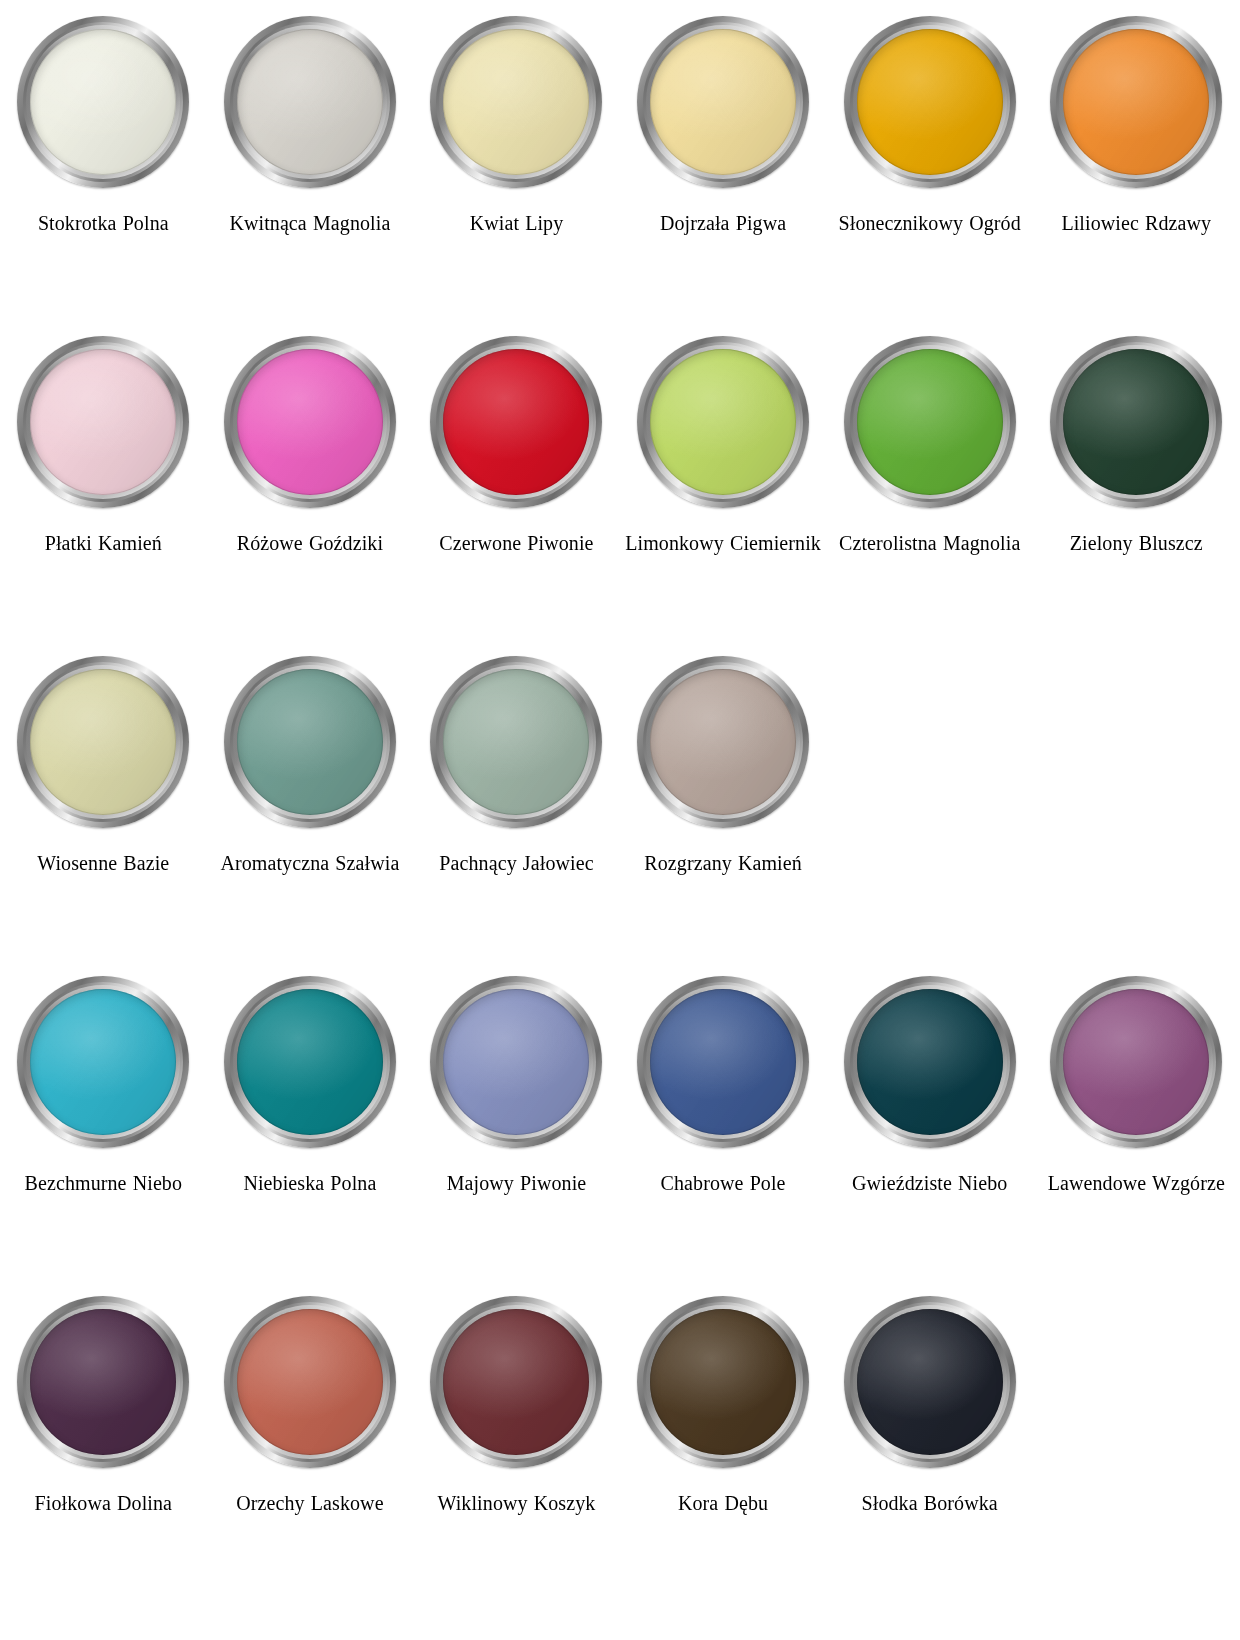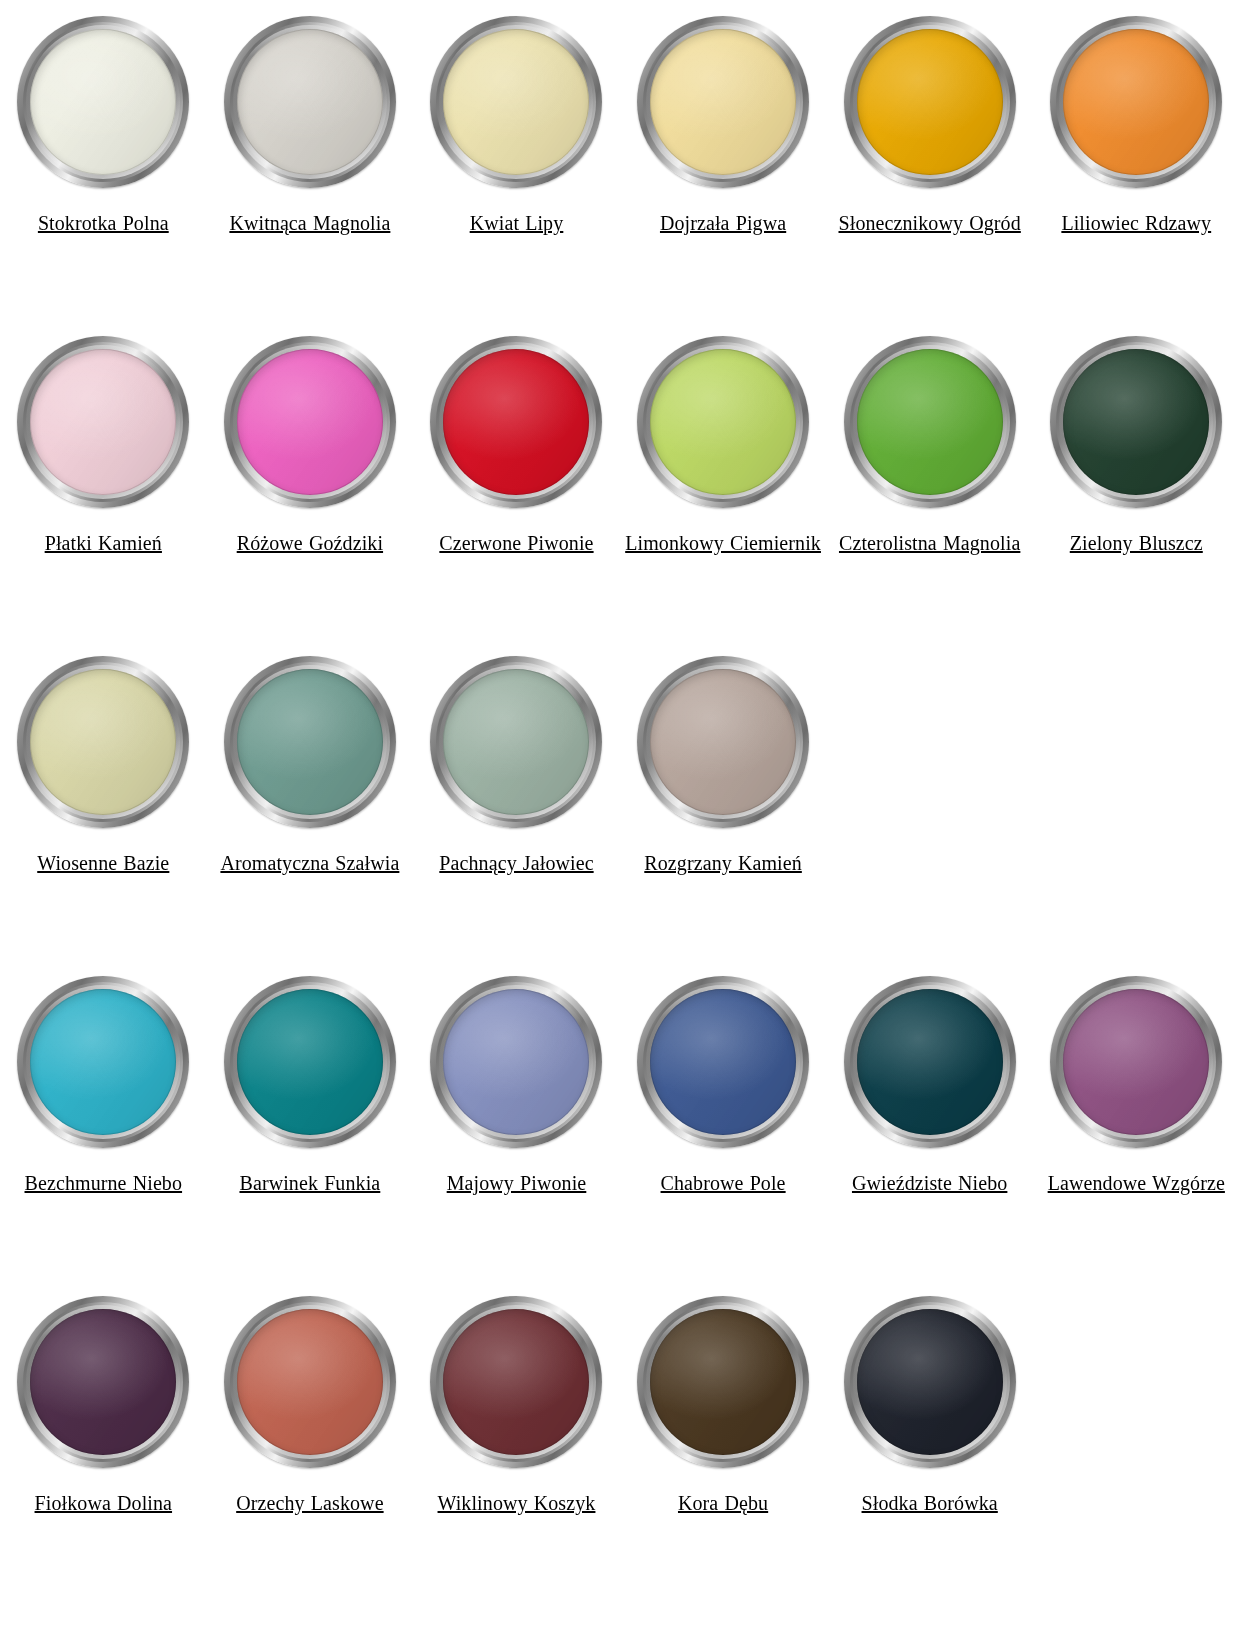--- a/index.html
+++ b/index.html
@@ -14,21 +14,20 @@
     overflow: hidden;
   }
 
   #palette-sheet {
     width: 1240px;
     height: 1536px;
     position: relative;
     background: #ffffff;
     box-sizing: border-box;
     padding: 0;
-    text-decoration: underline;
   }
 
   .swatch-row {
     display: flex;
     width: 1240px;
     height: 320px;
     align-items: flex-start;
     justify-content: flex-start;
   }
 
@@ -326,21 +325,21 @@
         </div>
         <div class="swatch-label">Bezchmurne Niebo</div>
       </div>
       <div class="swatch-cell">
         <div class="lid">
           <div class="lid-rim"></div>
           <div class="lid-groove"></div>
           <div class="lid-spec"></div>
           <div class="lid-paint" style="background-color: rgb(10, 130, 136);"></div>
         </div>
-        <div class="swatch-label">Barwinek Funkia</div>
+        <div class="swatch-label">Niebieska Polna</div>
       </div>
       <div class="swatch-cell">
         <div class="lid">
           <div class="lid-rim"></div>
           <div class="lid-groove"></div>
           <div class="lid-spec"></div>
           <div class="lid-paint" style="background-color: rgb(133, 144, 191);"></div>
         </div>
         <div class="swatch-label">Majowy Piwonie</div>
       </div>

